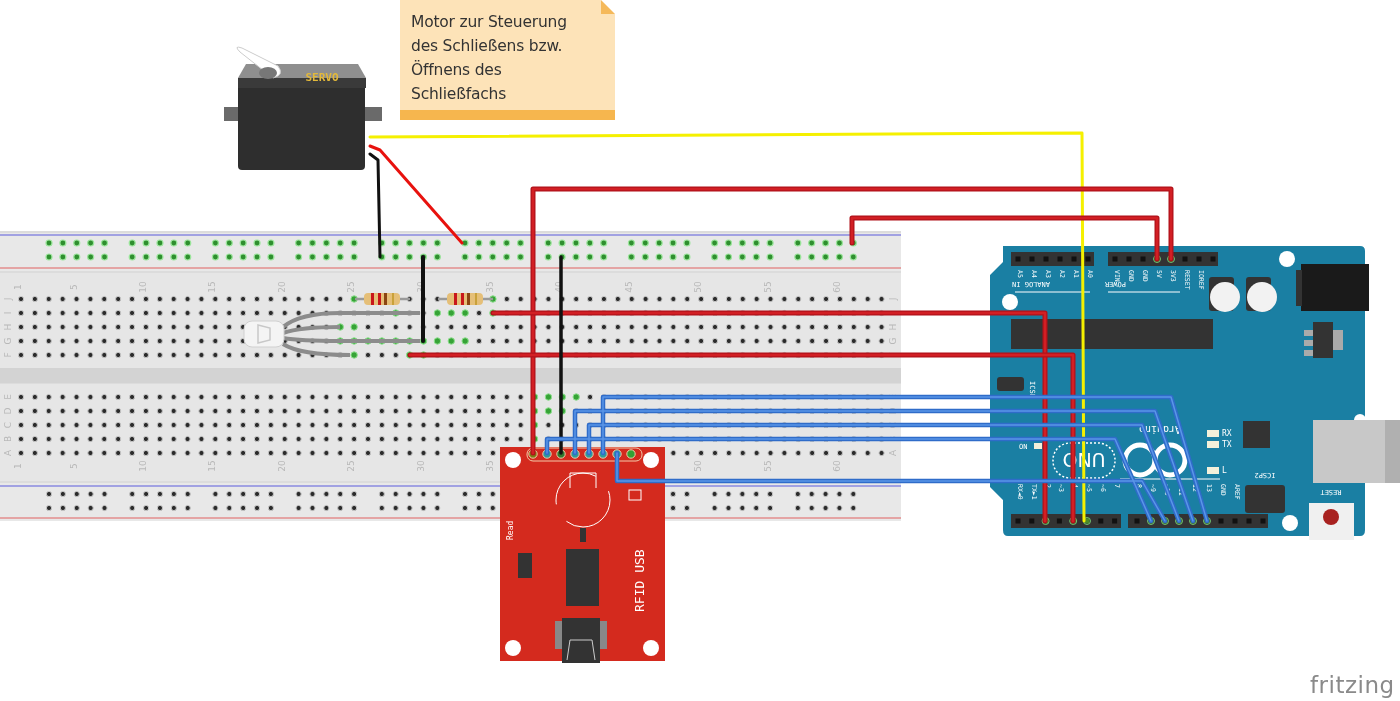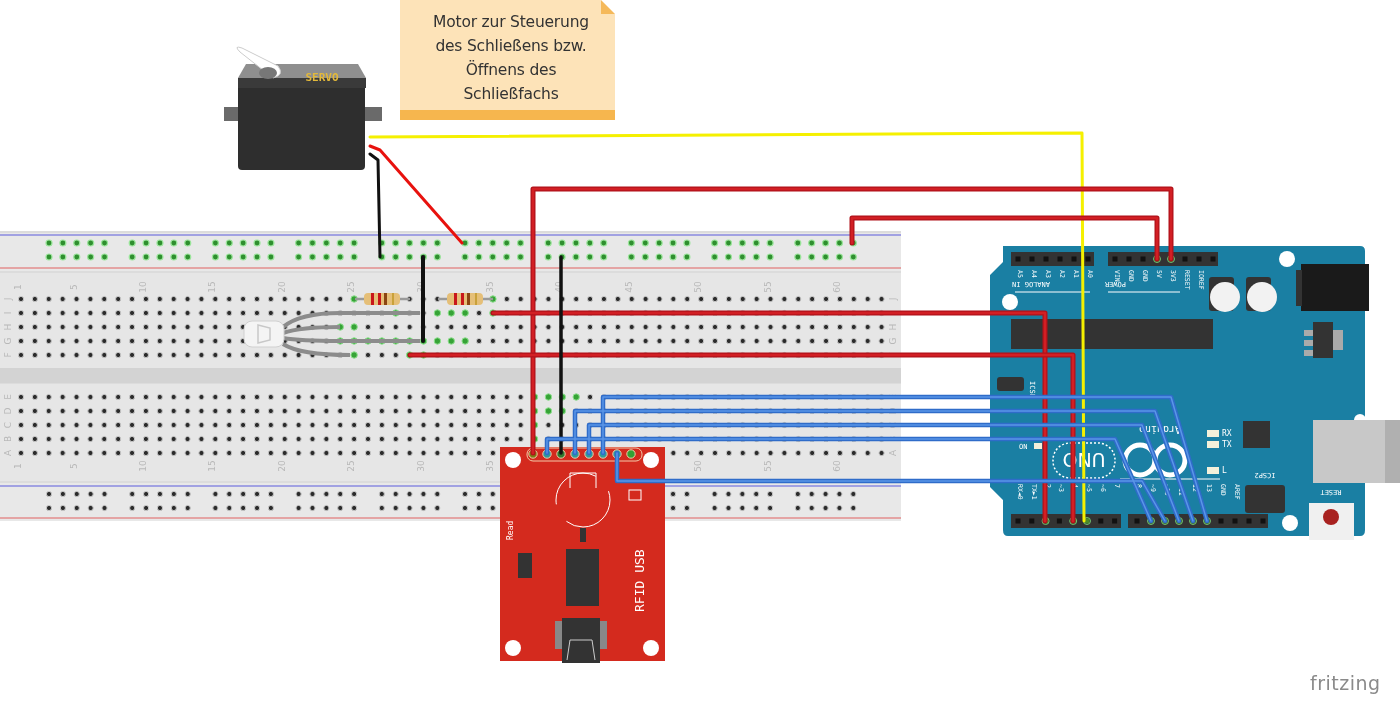--- a/index.html
+++ b/index.html
@@ -1,31 +1,31 @@
 <!DOCTYPE html>
 <html><head>
 <meta charset="utf-8">
 <style>
   html, body { margin: 0; padding: 0; background: #ffffff; }
   body { width: 1400px; height: 701px; position: relative; overflow: hidden; font-family: "DejaVu Sans", sans-serif; }
   #canvas { position: absolute; left: 0; top: 0; }
   .note {
     position: absolute; left: 400px; top: 0px; width: 215px; height: 120px;
-    background: #fde3b8; box-sizing: border-box; text-align: center;
+    background: #fde3b8; box-sizing: border-box;
   }
   .note-text {
     position: absolute; left: 11px; top: 10px; width: 200px;
     font-family: "DejaVu Sans", sans-serif; font-size: 15.5px; line-height: 24px; color: #333;
     white-space: pre-line; letter-spacing: -0.2px;
   }
   .note-fold { position: absolute; right: 0; top: 0; width: 0; height: 0;
     border-top: 14px solid #ffffff; border-left: 14px solid #f5b95a; }
   .note-bar { position: absolute; left: 0; bottom: 0; width: 100%; height: 10px; background: #f6b64e; }
   .watermark { position: absolute; left: 1310px; top: 672px; font-family: "DejaVu Sans", sans-serif;
-    font-size: 19px; color: #8a8a8a; letter-spacing: 0.5px; }
+    font-size: 23px; color: #8a8a8a; letter-spacing: 0.5px; }
   .lbl { font-family: "DejaVu Sans Mono", monospace; fill: #fff; }
   .bbnum { font-family: "DejaVu Sans", sans-serif; font-size: 9px; fill: #b8b8b8; }
 </style>
 </head>
 <body>
 
 <svg id="canvas" width="1400" height="701" viewBox="0 0 1400 701">
 
   <g>
     <rect x="0" y="231" width="901" height="290" fill="#dcdcdc"></rect>

